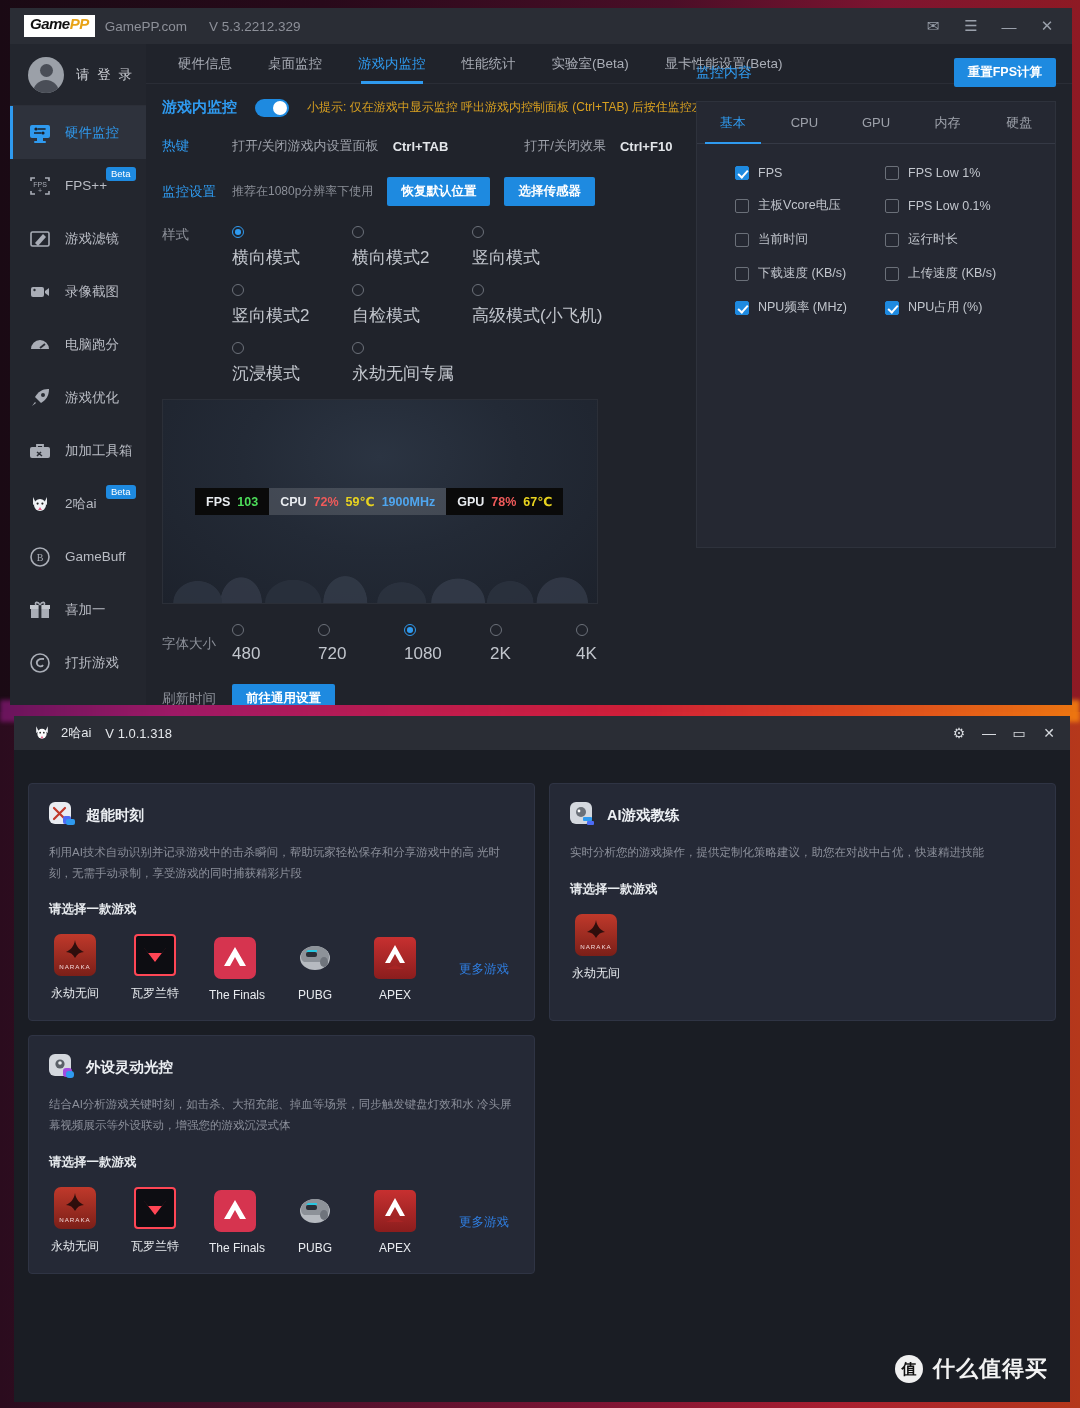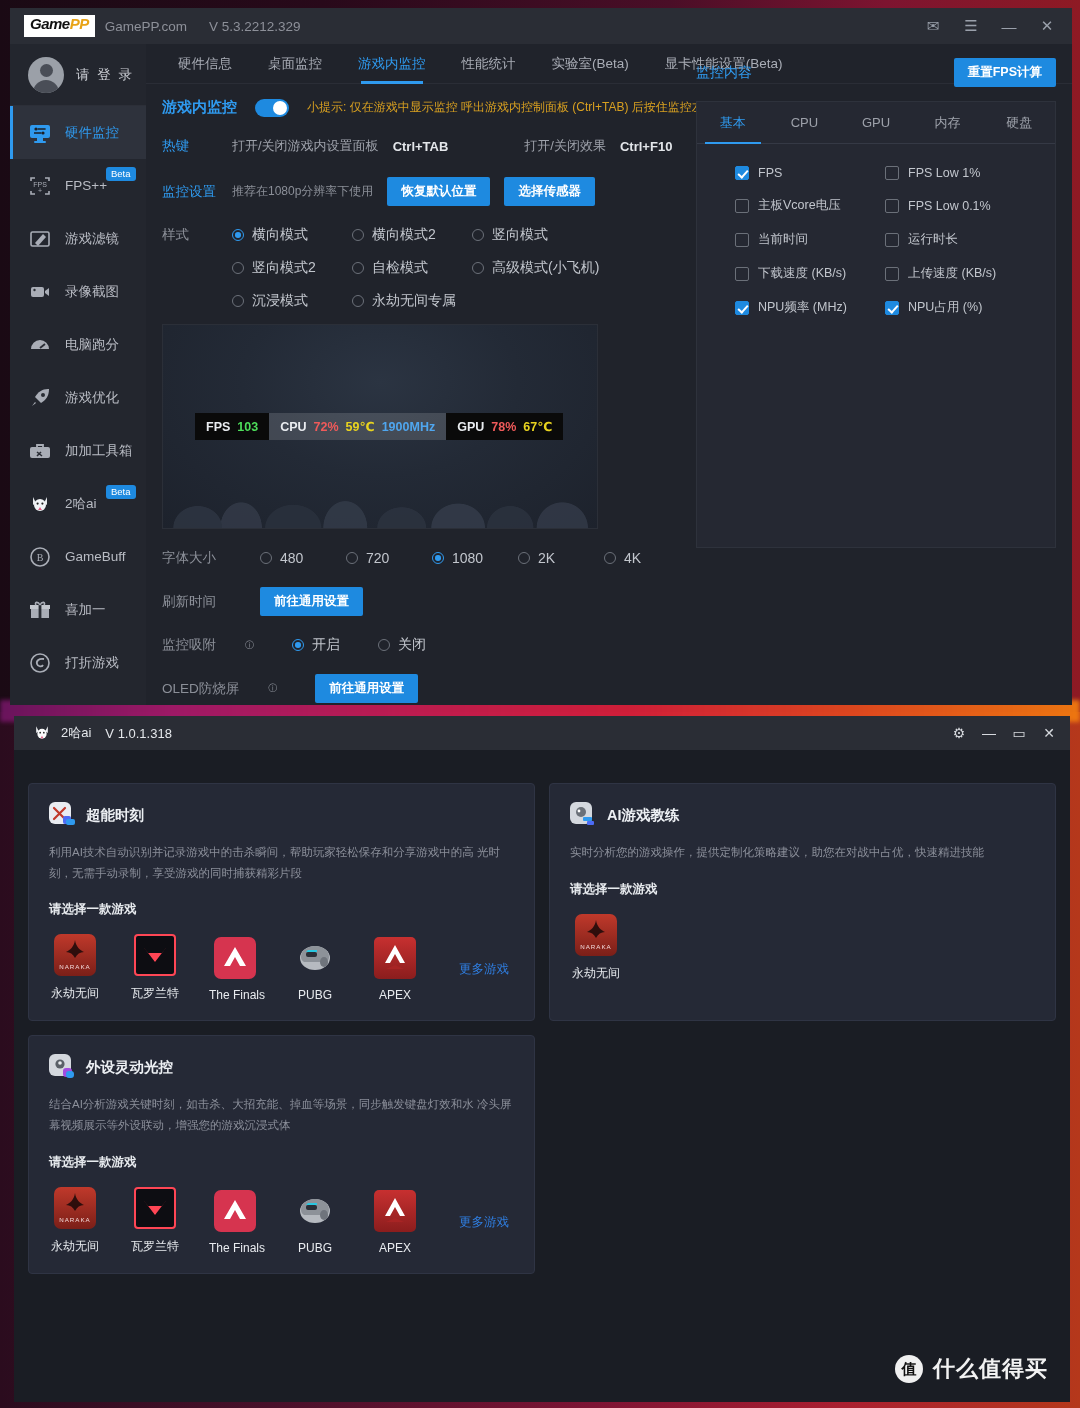--- a/index.html
+++ b/index.html
@@ -117,21 +117,21 @@
   .ms-note{ color:#8b8f98; font-size:12px; }
   .btn-blue{
     background:#1e8ae0; color:#fff; font-size:12.5px; border:none; border-radius:2px;
     padding:6px 14px; margin-left:14px; cursor:pointer; font-weight:bold;
     font-family:"Liberation Sans", sans-serif;
   }
 
   .style-row{ display:flex; margin-top:20px; }
   .style-grid{ display:grid; grid-template-columns:120px 120px 140px; row-gap:15px; }
 
-  .radio{ display:flex; align-items:center; gap:8px; cursor:pointer; color:#c2c6cd; font-size:14px; }
+  .radio{ display:flex; align-items:flex-start; gap:8px; cursor:pointer; color:#c2c6cd; font-size:17px;flex-direction:column; }
   .rdot{
     width:12px; height:12px; border-radius:50%; border:1.4px solid #6b7079; flex:none; position:relative; background:transparent;
   }
   .radio.on .rdot{ border-color:#2f9aef; }
   .radio.on .rdot::after{
     content:""; position:absolute; left:2.2px; top:2.2px; width:5.6px; height:5.6px; border-radius:50%; background:#2f9aef;
   }
 
   
   .preview{
@@ -159,21 +159,21 @@
   .osd-seg{ display:flex; align-items:center; gap:7px; padding:6px 11px; }
   .osd-a{ background:#0a0a0a; }
   .osd-b{ background:rgba(255,255,255,.14); }
   .osd-c{ background:#0a0a0a; }
   .t-white{ color:#e9ecf0; }
   .t-green{ color:#4ddd5a; }
   .t-red{ color:#ef5a5a; }
   .t-yellow{ color:#e8d31f; }
   .t-blue{ color:#4fa6ef; }
 
-  .small-row{ display:flex; align-items:center; margin-top:20px;gap:28px; }
+  .small-row{ display:flex; align-items:center; margin-top:20px; }
   .lbl-gray{ color:#8b8f98; font-size:13.5px; width:70px; flex:none; }
   .size-grid{ display:flex; gap:0; }
   .size-grid .radio{ width:86px; }
   .sup{ color:#8b8f98; font-size:9px; vertical-align:super; margin-left:1px; }
 
   
   .rpanel{
     position:absolute; right:16px; top:14px; width:360px;
   }
   .rp-head{ display:flex; align-items:center; justify-content:space-between; }

